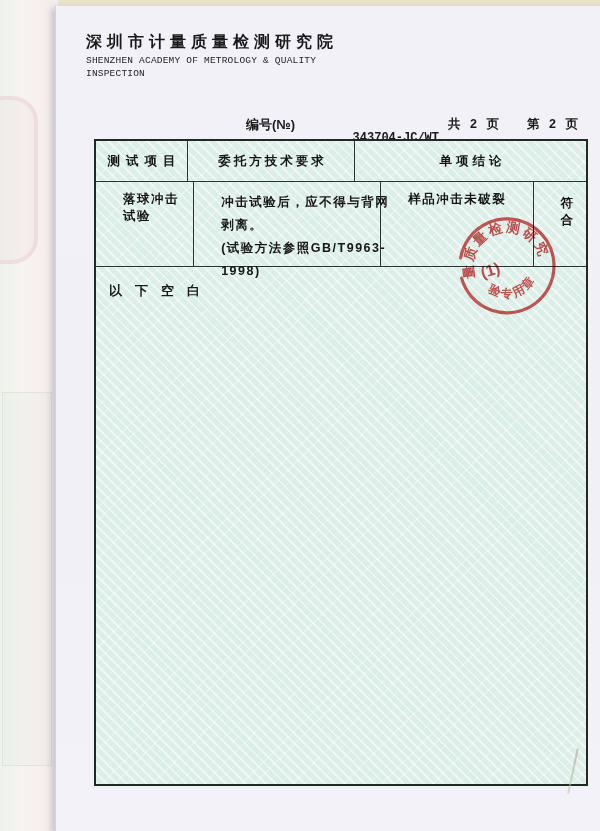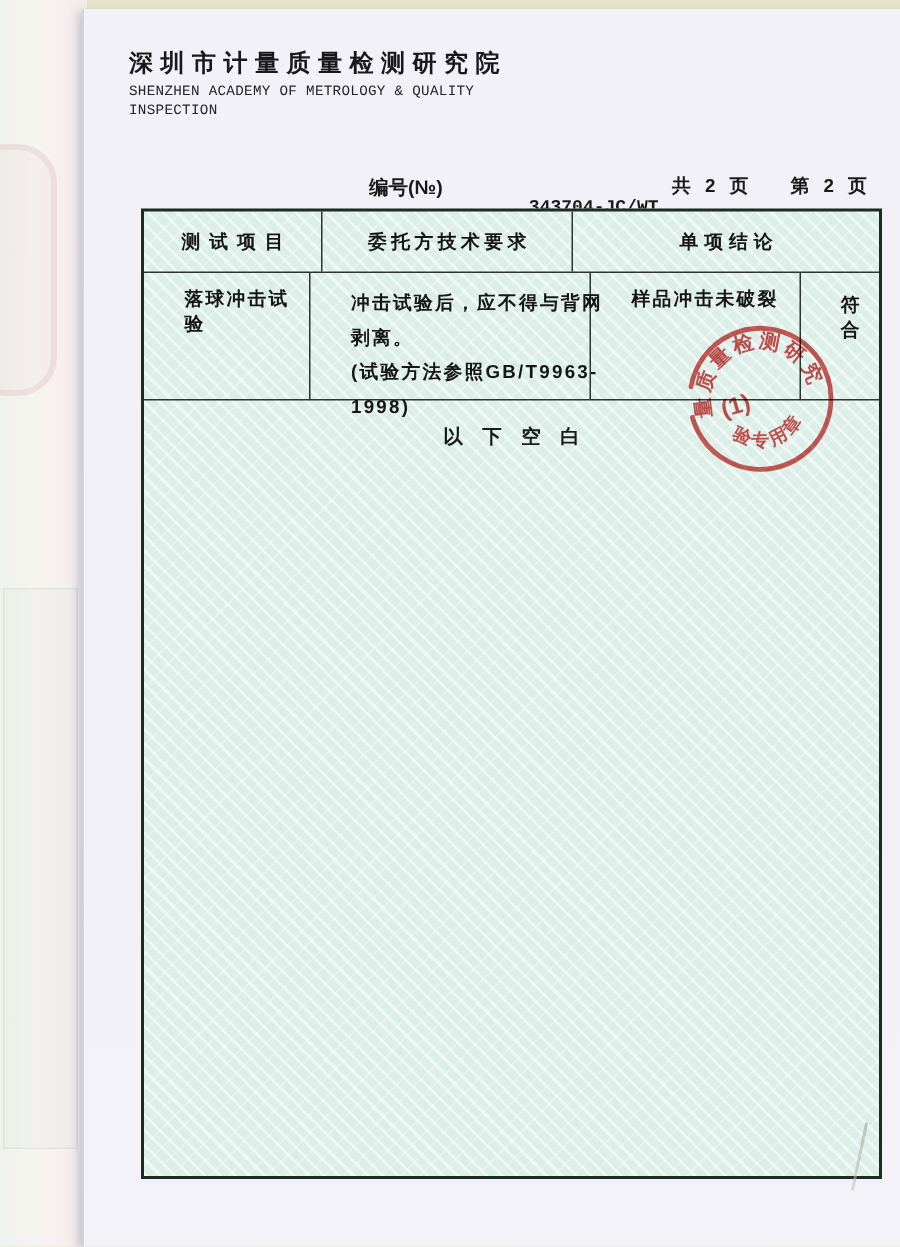--- a/index.html
+++ b/index.html
@@ -47,31 +47,31 @@
     box-sizing:border-box;border:2px solid #1e2a24;
     background-color:#dceee8;
     background-image:
       repeating-linear-gradient(45deg,rgba(255,255,255,.55) 0 2px,rgba(255,255,255,0) 2px 7px),
       repeating-linear-gradient(-45deg,rgba(255,255,255,.28) 0 1px,rgba(255,255,255,0) 1px 9px);
     display:flex;flex-direction:column;color:#161616;}
   .t-head{display:flex;height:41px;border-bottom:1.4px solid #2c352f;box-sizing:border-box;}
   .t-row{display:flex;height:85px;border-bottom:1.6px solid #2c352f;box-sizing:border-box;}
   .cell{box-sizing:border-box;border-right:1.2px solid #2c352f;}
   .cell:last-child{border-right:none;}
-  .c0{width:119px;} .c1{width:167px;} .c2{width:158px;} .c3{width:69px;flex:1;}
+  .c0{width:92px;} .c1{width:167px;} .c2{width:158px;} .c3{width:69px;flex:1;}
   .hcell{display:flex;align-items:center;justify-content:center;
     font-size:12.5px;font-weight:700;}
   .ls6{letter-spacing:6px;text-indent:6px;}
   .ls3{letter-spacing:3px;text-indent:3px;}
   .ls8{letter-spacing:8px;text-indent:8px;}
   .ls4{letter-spacing:4px;text-indent:4px;}
   .bcell{font-size:12.5px;font-weight:700;padding:9px 7px;letter-spacing:1.5px;margin-left:20px;}
   .req-line{line-height:23px;white-space:nowrap;}
   .conclusion{text-align:center;letter-spacing:6px;padding-top:13px;}
-  .t-blank{flex:1;text-align:center;padding-top:15px;
+  .t-blank{flex:1;padding-top:15px;
     font-size:13px;font-weight:700;letter-spacing:13px;text-indent:13px;color:#1b1b1b;}
 
   
   .stamp{position:absolute;left:436px;top:195px;width:142px;height:142px;
     transform:rotate(-10deg);mix-blend-mode:multiply;opacity:.92;}
   .stamp text{fill:#c93230;font-weight:700;}
 
   .scratch{position:absolute;left:516px;top:742px;width:2px;height:46px;
     background:linear-gradient(#9aa08a,#c0c5ab);transform:rotate(12deg);opacity:.55;}
 </style>

